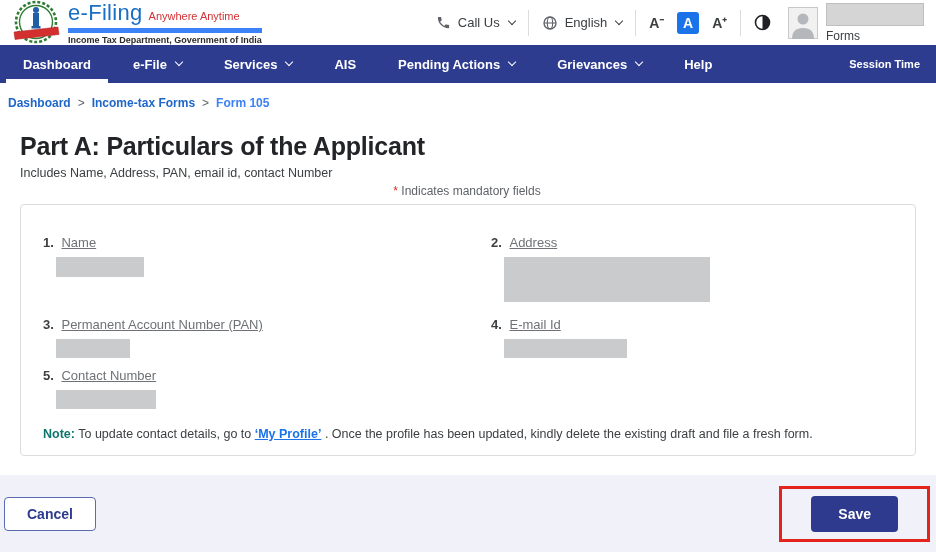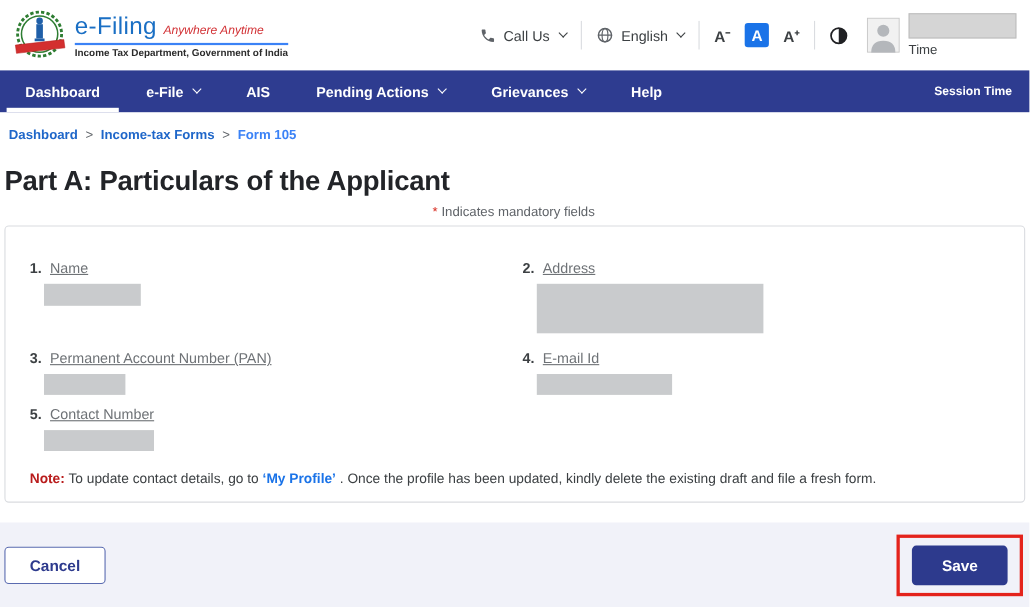--- a/index.html
+++ b/index.html
@@ -8,32 +8,32 @@
     width: 936px; height: 552px;
     font-family: "Liberation Sans", sans-serif;
     background: #ffffff;
     position: relative;
     overflow: hidden;
     color: #202124;
   }
 
   
   .header {
-    height: 64px;
+    height: 45px;
     display: flex; align-items: center; justify-content: space-between;
     padding: 0 12px 0 10px;
     background: #fff;
   }
   .brand { display: flex; align-items: center; gap: 6px; }
   .brand-text { display: flex; flex-direction: column; }
   .brand-line1 { display: flex; align-items: baseline; }
   .brand-title { font-size: 22px; color: #1a6fc4; letter-spacing: .3px; }
-  .brand-tagline { font-size: 11px; color: #d23135; font-style: italic; margin-left: 6px; }
+  .brand-tagline { font-size: 11px; color: #d23135; margin-left: 6px; }
   .brand-subtitle {
-    border-top: 2px solid #3b82f6;
+    border-top: 5px solid #3b82f6;
     margin-top: 2px; padding-top: 2px;
     font-size: 9px; font-weight: bold; color: #2b2b2b;
   }
   .header-actions { display: flex; align-items: center; gap: 13px; font-size: 13px; color: #3c4043; }
   .h-item { display: flex; align-items: center; gap: 7px; cursor: pointer; }
   .vdiv { width: 1px; height: 26px; background: #dadce0; }
   .chev {
     display: inline-block; width: 6px; height: 6px;
     border-right: 1.6px solid currentColor; border-bottom: 1.6px solid currentColor;
     transform: rotate(45deg); margin-top: -4px; margin-left: 2px;
@@ -71,21 +71,21 @@
   
   .breadcrumb {
     display: flex; align-items: center; gap: 7px;
     padding: 13px 8px 10px 8px; font-size: 12px; color: #5f6368;
   }
   .crumb-link { color: #1e66c9; font-weight: bold; cursor: pointer; }
   .crumb-sep { color: #5f6368; }
   .crumb-current { color: #3b82f6; font-weight: bold; }
 
   
-  .main { padding: 0 4px; }
+  .main { padding: 0 20px; }
   .page-title { font-size: 25px; font-weight: bold; color: #222428; margin: 12px 0 5px 0; letter-spacing: -.2px; }
   .page-subtitle { font-size: 12.5px; color: #3c4043; }
   .mandatory { text-align: center; font-size: 12px; color: #5f6368; margin: 4px 2px 6px 0; }
   .mandatory .ast { color: #d93025; }
 
   .card {
     border: 1px solid #dadce0; border-radius: 4px; background: #fff;
     padding: 30px 20px 14px 22px;
   }
   .fields-grid { display: grid; grid-template-columns: 448px 1fr; grid-template-rows: 82px 51px 51px; }
@@ -93,37 +93,37 @@
   .fnum { font-weight: bold; color: #3c4043; }
   .ftext { color: #6e7276; margin-left: 4px; text-decoration: underline; }
   .redact { background: #c9cbcd; margin-left: 13px; }
   .r-name    { width: 88px;  height: 20px; }
   .r-address { width: 206px; height: 45px; }
   .r-pan     { width: 74px;  height: 19px; }
   .r-email   { width: 123px; height: 19px; }
   .r-contact { width: 100px; height: 19px; }
 
   .note { font-size: 12.5px; color: #3c4043; margin-top: 8px; }
-  .note-prefix { font-weight: bold; color: #b91c1c; }
-  .note-link { color: #1a73e8; font-weight: bold; cursor: pointer; }
+  .note-prefix { font-weight: bold; color: #0f766e; }
+  .note-link { color: #1a73e8; font-weight: bold; text-decoration: underline; cursor: pointer; }
 
   
   .footer {
     position: absolute; left: 0; right: 0; bottom: 0; height: 77px;
     background: #f1f2f9;
     display: flex; align-items: center; justify-content: space-between;
     padding: 0 6px 0 4px;
   }
   .cancel-btn {
     background: #fff; border: 1px solid #5a6bb0; color: #2d3a8d;
     font-family: "Liberation Sans", sans-serif;
     font-size: 14px; font-weight: bold;
     padding: 8px 22px; border-radius: 4px; cursor: pointer;
   }
-  .save-wrap { border: 3px solid #e4231c; padding: 7px 11px; background: transparent; }
+  .save-wrap { border: 3px solid #e4231c; padding: 7px 29px; background: transparent; }
   .save-btn {
     background: #2d3a8d; border: none; color: #fff;
     font-family: "Liberation Sans", sans-serif;
     font-size: 14px; font-weight: bold;
     padding: 10px 27px; border-radius: 4px; cursor: pointer;
   }
   .icon-svg { display: block; }
 </style>
 </head>
 <body>
@@ -177,32 +177,36 @@
       <path d="M8 1.4 A6.6 6.6 0 0 1 8 14.6 Z" fill="#202124"></path>
     </svg>
     <div class="user">
       <svg class="icon-svg" width="30" height="32" viewBox="0 0 30 32">
         <rect x="0.5" y="0.5" width="29" height="31" fill="#f1f1f1" stroke="#c8c8c8"></rect>
         <circle cx="15" cy="12" r="5.5" fill="#b4b7bb"></circle>
         <path d="M4 32 Q4 21 15 21 Q26 21 26 32 Z" fill="#b4b7bb"></path>
       </svg>
       <div class="user-meta">
         <div class="user-redact"></div>
-        <div class="user-label">Time</div>
+        <div class="user-label">Forms</div>
       </div>
     </div>
   </div>
 </header>
 
 <nav class="nav">
   <div class="nav-item active">
     <span>Dashboard</span>
   </div>
   <div class="nav-item">
     <span>e-File</span>
+    <i class="chev"></i>
+  </div>
+  <div class="nav-item">
+    <span>Services</span>
     <i class="chev"></i>
   </div>
   <div class="nav-item">
     <span>AIS</span>
   </div>
   <div class="nav-item">
     <span>Pending Actions</span>
     <i class="chev"></i>
   </div>
   <div class="nav-item">
@@ -221,20 +225,21 @@
 <div class="breadcrumb">
   <span class="crumb-link">Dashboard</span>
   <span class="crumb-sep">&gt;</span>
   <span class="crumb-link">Income-tax Forms</span>
   <span class="crumb-sep">&gt;</span>
   <span class="crumb-current">Form 105</span>
 </div>
 
 <main class="main">
   <h1 class="page-title">Part A: Particulars of the Applicant</h1>
+  <div class="page-subtitle">Includes Name, Address, PAN, email id, contact Number</div>
   <div class="mandatory">
     <span class="ast">*</span>
     <span>Indicates mandatory fields</span>
   </div>
 
   <section class="card">
     <div class="fields-grid">
 
       <div class="field">
         <div class="flabel">

